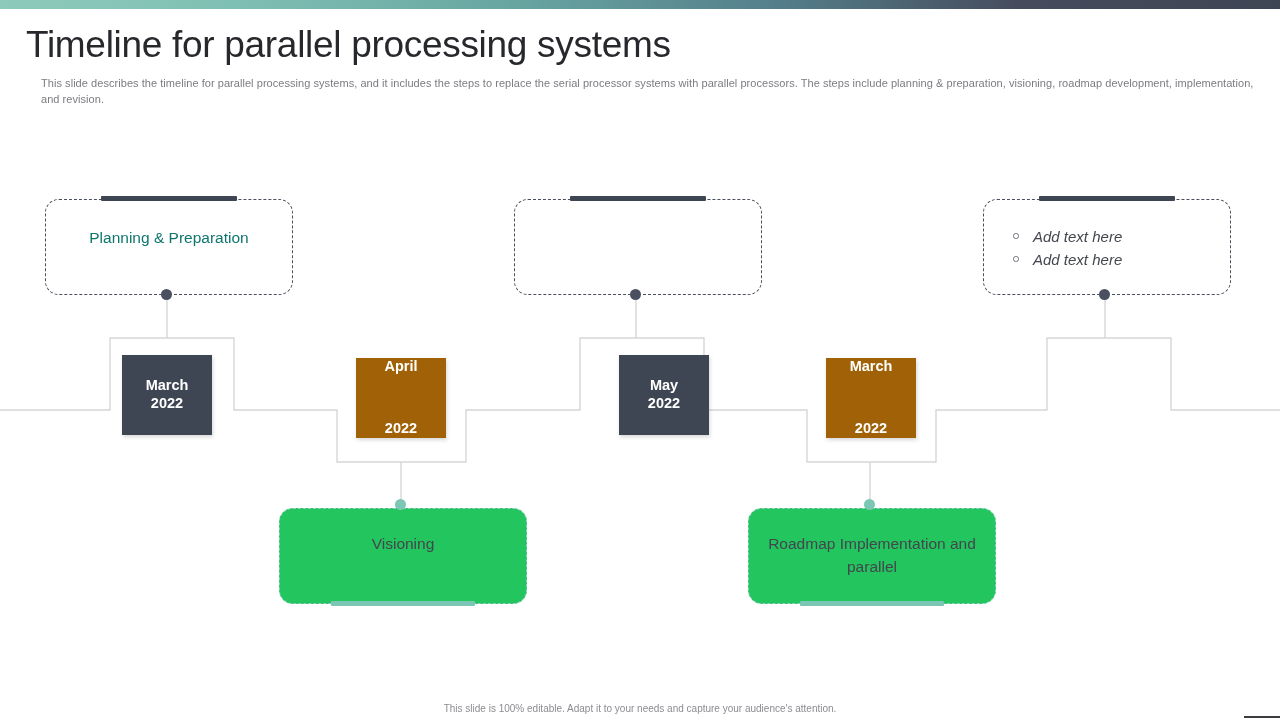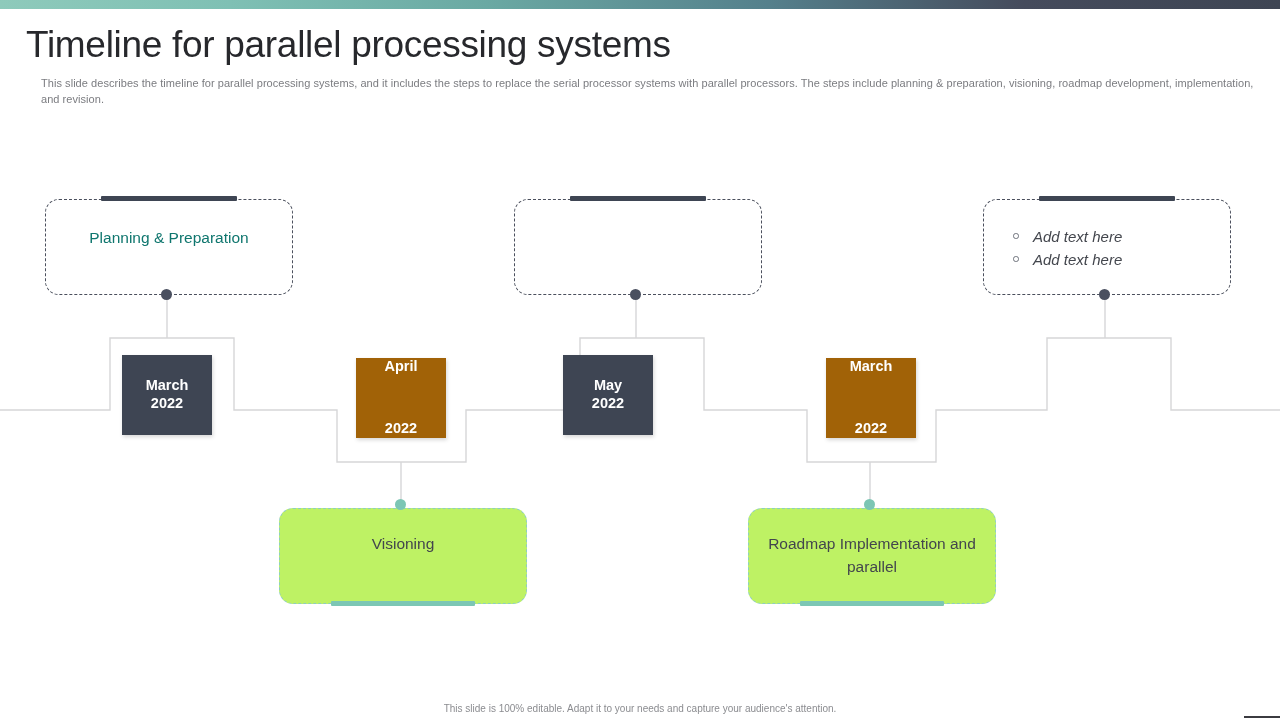--- a/index.html
+++ b/index.html
@@ -155,21 +155,21 @@
   }
   .node-dot.teal-dot { background: #7cc6b4; }
 
   
   .card-bot {
     position: absolute;
     width: 246px;
     height: 94px;
     border: 1.3px dashed #8fcec0;
     border-radius: 14px;
-    background: #bef264;
+    background: #22c55e;
     z-index: 3;
   }
   .card-bot .accent-bar-bottom {
     position: absolute;
     bottom: -3px;
     left: 50%;
     transform: translateX(-50%);
     width: 144px;
     height: 5px;
     background: #7cc6b4;
@@ -251,21 +251,21 @@
   <div class="node-dot" style="left:1099px; top:289px;"></div>
 
   <div class="month-box dark" style="left:122px; top:355px;">
     <span class="m-name">March</span>
     <span class="m-year">2022</span>
   </div>
   <div class="month-box teal" style="left:356px; top:358px;">
     <span class="m-name">April</span>
     <span class="m-year">2022</span>
   </div>
-  <div class="month-box dark" style="left:563px; top:355px;">
+  <div class="month-box dark" style="left:619px; top:355px;">
     <span class="m-name">May</span>
     <span class="m-year">2022</span>
   </div>
   <div class="month-box teal" style="left:826px; top:358px;">
     <span class="m-name">March</span>
     <span class="m-year">2022</span>
   </div>
 
   <div class="node-dot teal-dot" style="left:395px; top:499px;"></div>
   <div class="card-bot" style="left:279px; top:508px;">

